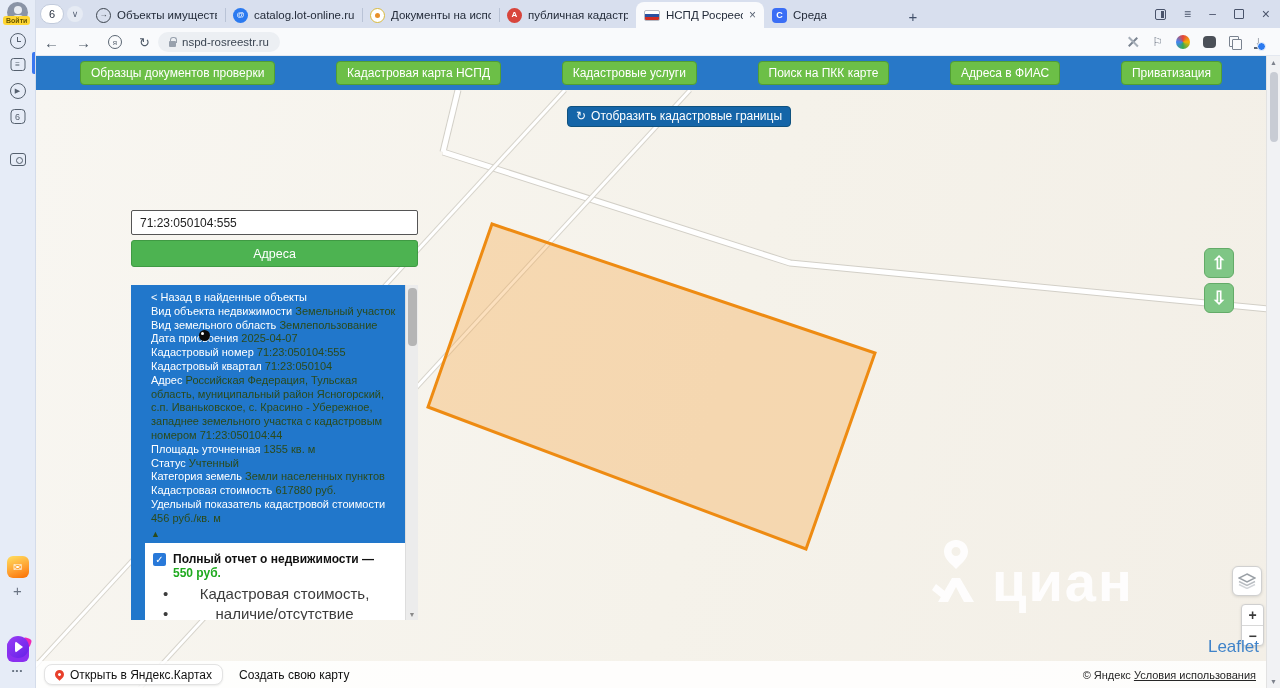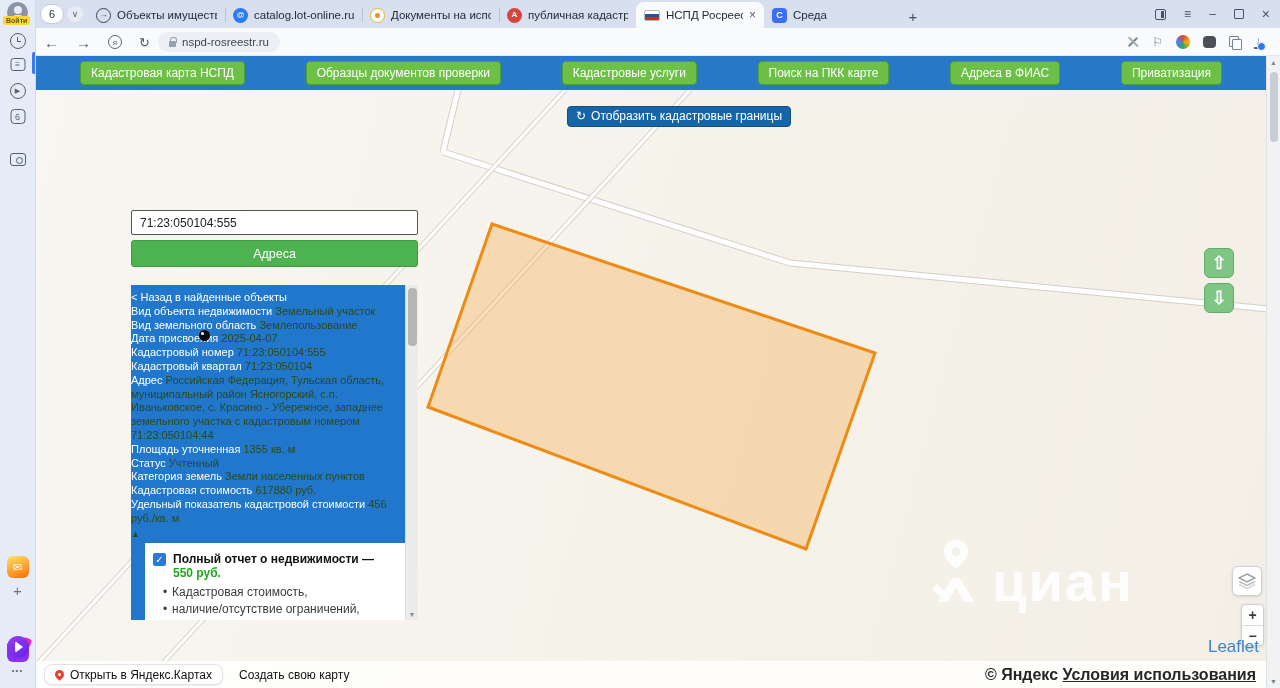--- a/index.html
+++ b/index.html
@@ -108,42 +108,42 @@
 
   .watermark { position:absolute; left:894px; top:450px; display:flex; align-items:flex-start; gap:10px; opacity:.92; pointer-events:none; }
   .watermark .wtext { color:#fff; font-size:56px; font-weight:bold; letter-spacing:2px; line-height:1; margin-top:14px; }
 
   
   .ybar { position:absolute; left:0; bottom:0; width:100%; height:27px; background:rgba(255,255,255,.84); display:flex; align-items:center; gap:16px; padding:0 10px 0 8px; }
   .ybtn { background:#fff; border:1px solid #e3e3e3; border-radius:8px; height:21px; display:inline-flex; align-items:center; gap:6px; padding:0 10px; font-size:12px; color:#111; box-shadow:0 1px 2px rgba(0,0,0,.08); cursor:pointer; }
   .pin-red { width:9px; height:9px; border-radius:50% 50% 50% 0; background:#e8402c; transform:rotate(-45deg); position:relative; flex:none; }
   .pin-red::after { content:''; position:absolute; left:3px; top:3px; width:3px; height:3px; border-radius:50%; background:#fff; }
   .ylink { font-size:12px; color:#111; cursor:pointer; }
-  .attr { margin-left:auto; font-size:16px; color:#262626; white-space:nowrap;font-weight:bold; }
+  .attr { margin-left:auto; font-size:11px; color:#262626; white-space:nowrap; }
   .attr .terms { text-decoration:underline; cursor:pointer; }
   .leaflet { position:absolute; right:7px; bottom:31px; font-size:17px; color:#3f83c9; cursor:pointer; }
 
   
   .searchbox { position:absolute; left:95px; top:120px; width:287px; height:25px; border:1px solid #555; border-radius:2px; background:#fff; font-size:12px; color:#222; padding:0 8px; font-family:"Liberation Sans",sans-serif; }
   .findbtn { position:absolute; left:95px; top:150px; width:287px; height:27px; background:#4db351; border:1px solid #3f9a43; border-radius:3px; color:#fff; font-size:12.5px; cursor:pointer; font-family:"Liberation Sans",sans-serif; }
 
   .results { position:absolute; left:95px; top:195px; width:287px; height:335px; background:#2177cb; overflow:hidden; }
-  .info { padding:6px 18px 0 0; font-size:11px; line-height:13.8px; }
+  .info { padding:6px 18px 0 20px; font-size:11px; line-height:13.8px; }
   .back-link { color:#fff; cursor:pointer; }
   .lbl { color:#ffffff; }
   .val { color:#2b4a1a; }
   .collapse { color:#2b4a1a; font-size:9px; margin-top:2px; cursor:pointer; }
 
   .report { position:absolute; left:14px; right:13px; top:258px; bottom:0; background:#fff; padding:9px 8px 0 8px; }
   .rep-head { display:flex; align-items:flex-start; gap:7px; }
   .cbx { width:13px; height:13px; background:#2979d9; border-radius:2px; color:#fff; font-size:10px; line-height:13px; text-align:center; flex:none; margin-top:1px; cursor:pointer; }
   .rep-title { font-size:12px; font-weight:bold; color:#111; }
   .rep-title .price { color:#1faa1f; }
   .rep-list { margin:5px 0 0 10px; }
-  .rep-list li { list-style:none; font-size:12px; color:#3c3c3c; margin-bottom:3px; position:relative; padding-left:9px; }
+  .rep-list li { list-style:none; font-size:15px; color:#3c3c3c; margin-bottom:3px; position:relative; padding-left:9px;text-align:center; }
   .rep-list li::before { content:'•'; position:absolute; left:0; color:#3c3c3c; }
 
   .pscroll { position:absolute; right:0; top:0; bottom:0; width:13px; background:#ececec; border-left:1px solid #ddd; }
   .pscroll .thumb { position:absolute; left:2px; top:3px; width:9px; height:58px; background:#b5b5b5; border-radius:4px; cursor:pointer; }
   .pscroll .down { position:absolute; bottom:2px; left:0; right:0; text-align:center; font-size:7px; color:#8a8a8a; cursor:pointer; }
 
   .cursor-dot { position:absolute; left:163px; top:240px; width:11px; height:11px; border-radius:50%; background:#0b0b0b; z-index:60; }
   .cursor-dot::after { content:''; position:absolute; left:2px; top:2px; width:3px; height:3px; border-radius:50%; background:#fff; }
 </style>
 </head>
@@ -222,22 +222,22 @@
   <div class="sb-ic six-ic" style="top:109px">6</div>
   <div class="sb-ic cam-ic" style="top:137px"></div>
   <div class="sb-ic mail-ic" style="top:556px">✉</div>
   <div class="sb-ic plus-ic" style="top:582px">+</div>
   <div class="sb-ic app-ic" style="top:611px"></div>
   <div class="sb-ic alisa-ic" style="top:636px"></div>
   <div class="sb-ic dots-ic" style="top:666px">•••</div>
 </div>
 
 <div id="bluebar">
+  <button class="greenbtn">Образцы документов проверки</button>
   <button class="greenbtn">Кадастровая карта НСПД</button>
-  <button class="greenbtn">Образцы документов проверки</button>
   <button class="greenbtn">Кадастровые услуги</button>
   <button class="greenbtn">Поиск на ПКК карте</button>
   <button class="greenbtn">Адреса в ФИАС</button>
   <button class="greenbtn">Приватизация</button>
 </div>
 
 <div id="pagescroll">
   <div class="arr" style="top:3px">▲</div>
   <div class="thumb"></div>
   <div class="arr" style="bottom:3px">▼</div>

